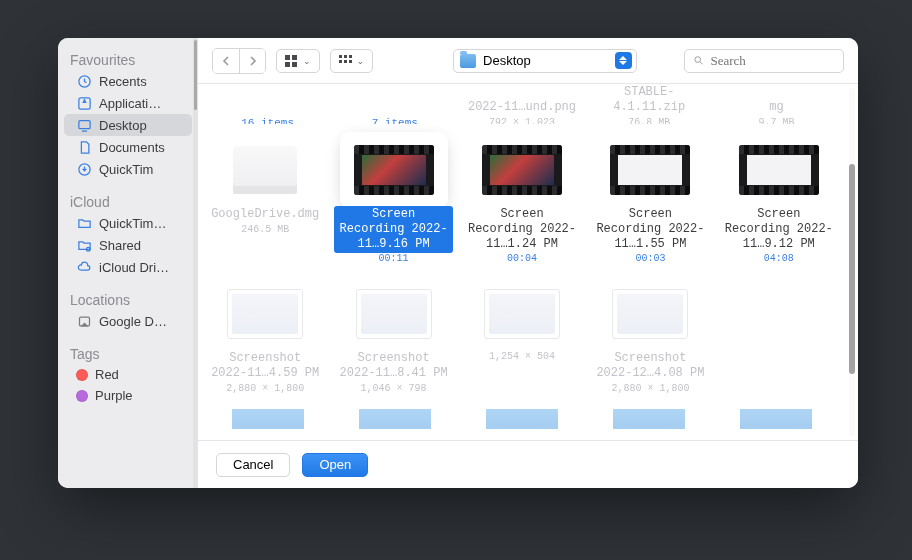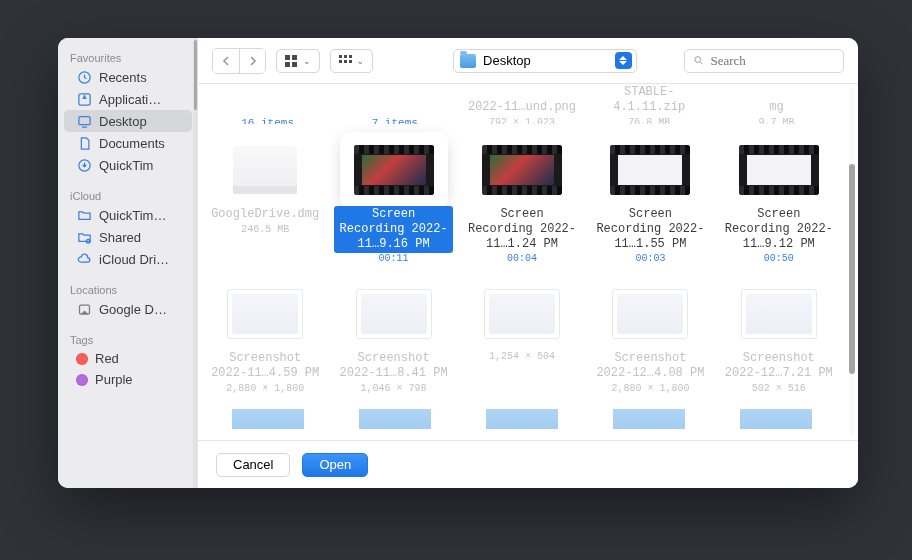--- a/index.html
+++ b/index.html
@@ -5,21 +5,21 @@
   * { box-sizing: border-box; margin: 0; padding: 0; }
   html, body { width: 912px; height: 560px; font-family: -apple-system, "Helvetica Neue", Arial, sans-serif; font-size: 13px; background:#2f3338; overflow:hidden; }
   .backdrop { position:absolute; inset:0; background:#2f3338; }
   .sheet {
     position:absolute; left:58px; top:38px; width:800px; height:450px;
     background:#fff; border-radius:10px; box-shadow:0 20px 60px rgba(0,0,0,.45);
     display:flex; overflow:hidden;
   }
   
   .sidebar { width:140px; background:#ececee; padding:8px 0 0 0; overflow-y:auto; position:relative;}
-  .sb-section-title { font-size:11px; color:#8b8b90; padding:6px 12px 2px; }
+  .sb-section-title { font-size:14px; color:#8b8b90; padding:6px 12px 2px; }
   .sb-item { display:flex; align-items:center; gap:7px; padding:3px 10px 3px 12px; color:#3c3c3f; white-space:nowrap; overflow:hidden; text-overflow:ellipsis; border-radius:5px; margin:0 6px;}
   .sb-item.active { background:#d6d7da; }
   .sb-icon { width:16px; height:16px; display:inline-flex; align-items:center; justify-content:center; flex-shrink:0;}
   .sb-icon svg { width:15px; height:15px; }
   .tag-dot { width:12px; height:12px; border-radius:50%; border:1px solid rgba(0,0,0,.08);}
   .side-scroll { position:absolute; top:0; right:0; width:5px; height:100%; background:rgba(0,0,0,.04);}
   .side-scroll .thumb { position:absolute; top:2px; left:1px; width:3px; height:70px; background:rgba(0,0,0,.25); border-radius:3px;}
 
   
   .main { flex:1; display:flex; flex-direction:column; background:#fff; }
@@ -307,21 +307,21 @@
    </div>
             <div class="cell">
      <div class="thumb-area ">
                 <div class="th-vid white">
                   <div class="bar top"></div>
                   <div class="frame"></div>
                   <div class="bar bot"></div>
                 </div>
               </div>
      <div class="fname">Screen Recording 2022-11…9.12 PM</div>
-     <div class="durmeta">00:50</div>
+     <div class="durmeta">04:08</div>
    </div>
             <div class="cell faded">
      <div class="thumb-area ">
                 <div class="th-shot"></div>
               </div>
      <div class="fname">Screenshot 2022-11…4.59 PM</div>
      <div class="meta">2,880 × 1,800</div>
    </div>
             <div class="cell faded">
      <div class="thumb-area ">
@@ -335,27 +335,20 @@
                 <div class="th-shot"></div>
               </div>
      <div class="meta">1,254 × 504</div>
    </div>
             <div class="cell faded">
      <div class="thumb-area ">
                 <div class="th-shot"></div>
               </div>
      <div class="fname">Screenshot 2022-12…4.08 PM</div>
      <div class="meta">2,880 × 1,800</div>
-   </div>
-            <div class="cell faded">
-     <div class="thumb-area ">
-                <div class="th-shot"></div>
-              </div>
-     <div class="fname">Screenshot 2022-12…7.21 PM</div>
-     <div class="meta">502 × 516</div>
    </div>
             <div style="grid-column:1/-1;display:grid;grid-template-columns:repeat(5,1fr);height:20px;overflow:hidden">
               <div class="cell faded" style="padding:0">
                 <div class="thumb-area" style="height:20px;margin:0">
                   <div class="th-folder"></div>
                 </div>
               </div>
               <div class="cell faded" style="padding:0">
                 <div class="thumb-area" style="height:20px;margin:0">
                   <div class="th-folder"></div>

